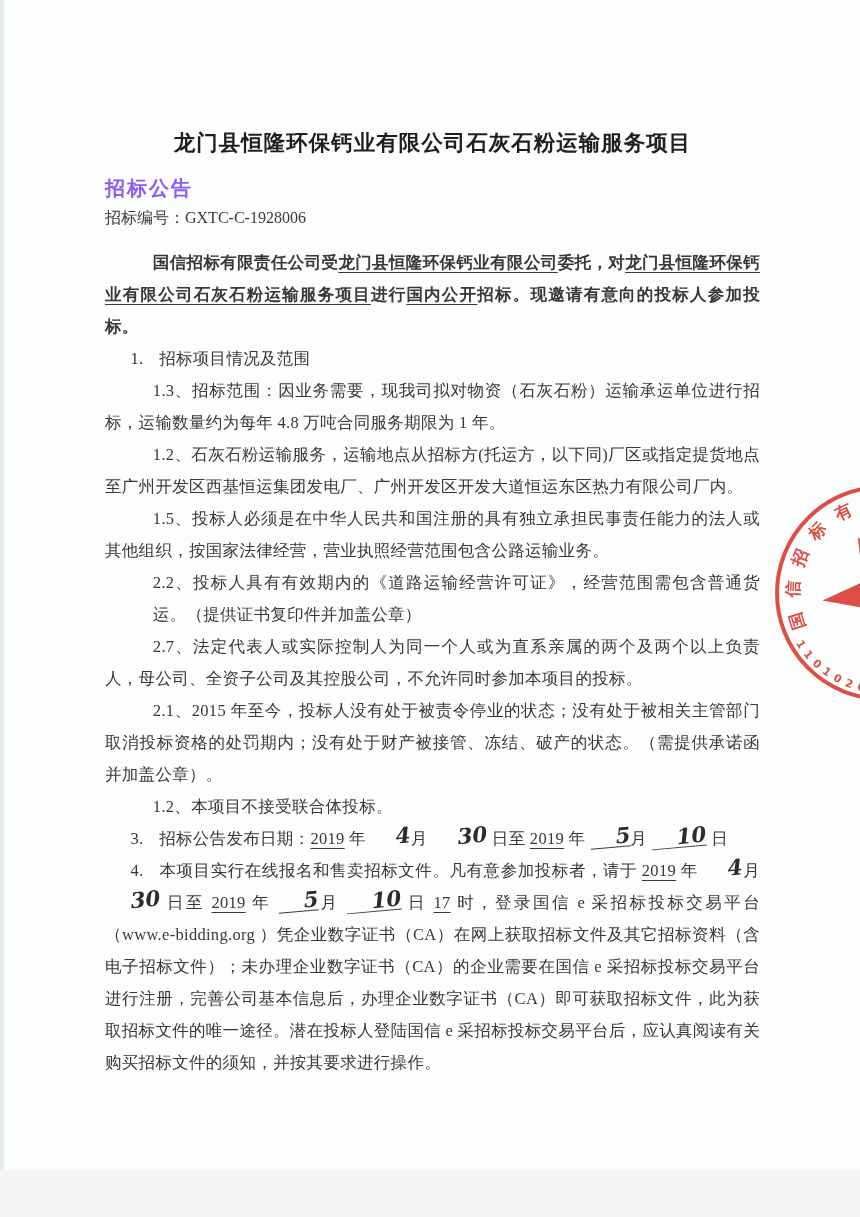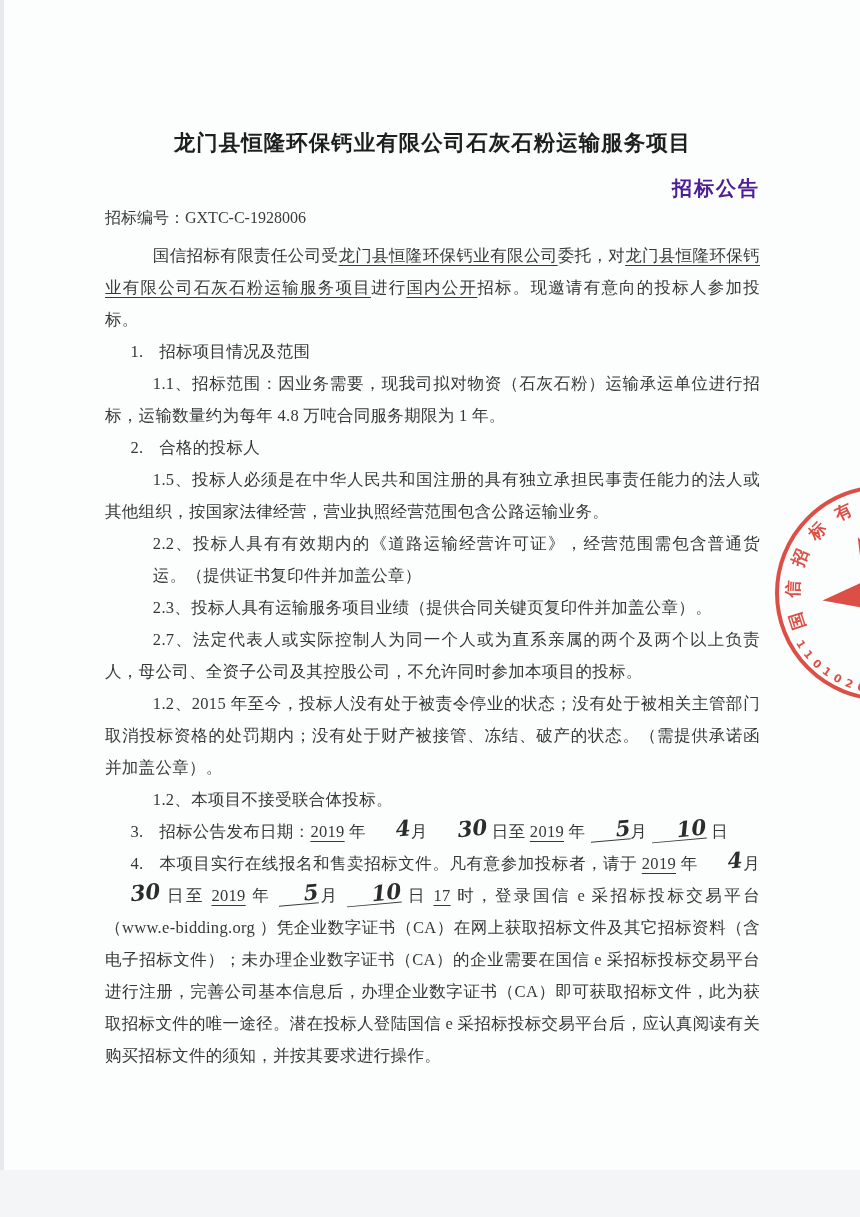--- a/index.html
+++ b/index.html
@@ -1,28 +1,28 @@
 <!DOCTYPE html>
 <html><head>
 <meta charset="utf-8">
 <style>
   html,body{margin:0;padding:0;}
   body{width:860px;height:1217px;background:#f4f5f6;font-family:"Liberation Serif","DejaVu Serif",serif;}
   .page{position:relative;width:860px;height:1170px;background:#fcfdfd;overflow:hidden;}
   .edge-strip{position:absolute;left:0;top:0;width:4px;height:100%;background:#e7eaed;}
   .content{position:absolute;left:105px;top:128px;width:655px;color:#343434;}
   .title1{margin:0;font-size:21.5px;font-weight:bold;text-align:center;color:#1e1e1e;letter-spacing:1px;line-height:30px;}
-  .title2{margin:16px 0 0 0;font-size:20px;font-weight:bold;text-align:right;color:#4c1d95;letter-spacing:2px;line-height:28px;}
+  .title2{margin:16px 0 0 0;font-size:20px;font-weight:bold;text-align:left;color:#8b5cf6;letter-spacing:2px;line-height:28px;}
   .tender-no{margin:4px 0 0 0;font-size:16px;line-height:24px;color:#3a3a3a;}
   .body-block{margin:0;font-size:16.5px;line-height:32px;text-align:justify;color:#373737;letter-spacing:0.3px;}
   .indent-para{text-indent:2.9em;}
   .sec-heading{text-indent:1.55em;}
   .num{margin-right:0.95em;}
   .hang-indent{margin-left:2.9em;text-indent:0;}
-  .intro{margin-top:10px;}
+  .intro{margin-top:17px;font-weight:bold;}
   .u{text-decoration:underline;text-underline-offset:4px;text-decoration-thickness:1px;}
   .hw{display:inline-block;font-family:"DejaVu Serif",serif;font-style:italic;font-weight:bold;font-size:1.3em;line-height:1;transform:rotate(-5deg);color:#2c2c2c;letter-spacing:0;}
   .hw.u{text-decoration:none;border-bottom:1.5px solid #3a3a3a;}
   
   .stamp{position:absolute;left:775px;top:485px;width:216px;height:216px;opacity:0.88;}
   .stamp-ring{position:absolute;left:0;top:0;width:208px;height:208px;border:4px solid #d8382d;border-radius:50%;}
   .stamp-star{position:absolute;left:50%;top:50%;width:122px;height:122px;margin:-61px 0 0 -61px;background:#d8382d;transform:rotate(-97deg);
     clip-path:polygon(50% 0%,61% 35%,98% 35%,68% 57%,79% 91%,50% 70%,21% 91%,32% 57%,2% 35%,39% 35%);}
   .arc-char{position:absolute;left:50%;top:50%;color:#d8382d;font-weight:bold;font-size:17px;font-family:"Liberation Serif",serif;}
   .serial-char{position:absolute;left:50%;top:50%;color:#d8382d;font-weight:bold;font-size:11px;font-family:"DejaVu Sans",sans-serif;}
@@ -34,28 +34,27 @@
   <div class="edge-strip"></div>
 
   <div class="content">
     <h1 class="title1">龙门县恒隆环保钙业有限公司石灰石粉运输服务项目</h1>
     <h2 class="title2">招标公告</h2>
     <p class="tender-no">招标编号：GXTC-C-1928006</p>
 
     <p class="body-block indent-para intro"><span>国信招标有限责任公司受</span><span class="u">龙门县恒隆环保钙业有限公司</span><span>委托，对</span><span class="u">龙门县恒隆环保钙业有限公司石灰石粉运输服务项目</span><span>进行</span><span class="u">国内公开</span><span>招标。现邀请有意向的投标人参加投标。</span></p>
 
     <p class="body-block sec-heading"><span class="num">1.</span><span>招标项目情况及范围</span></p>
-    <p class="body-block indent-para">1.1、招标范围：因业务需要，现我司拟对物资（石灰石粉）运输承运单位进行招标，运输数量约为每年 4.8 万吨合同服务期限为 1 年。</p>
+    <p class="body-block indent-para">1.3、招标范围：因业务需要，现我司拟对物资（石灰石粉）运输承运单位进行招标，运输数量约为每年 4.8 万吨合同服务期限为 1 年。</p>
+    <p class="body-block indent-para">1.2、石灰石粉运输服务，运输地点从招标方(托运方，以下同)厂区或指定提货地点至广州开发区西基恒运集团发电厂、广州开发区开发大道恒运东区热力有限公司厂内。</p>
 
-    <p class="body-block sec-heading"><span class="num">2.</span><span>合格的投标人</span></p>
     <p class="body-block indent-para">1.5、投标人必须是在中华人民共和国注册的具有独立承担民事责任能力的法人或其他组织，按国家法律经营，营业执照经营范围包含公路运输业务。</p>
     <p class="body-block hang-indent">2.2、投标人具有有效期内的《道路运输经营许可证》，经营范围需包含普通货运。（提供证书复印件并加盖公章）</p>
-    <p class="body-block indent-para">2.3、投标人具有运输服务项目业绩（提供合同关键页复印件并加盖公章）。</p>
     <p class="body-block indent-para">2.7、法定代表人或实际控制人为同一个人或为直系亲属的两个及两个以上负责人，母公司、全资子公司及其控股公司，不允许同时参加本项目的投标。</p>
-    <p class="body-block indent-para">1.2、2015 年至今，投标人没有处于被责令停业的状态；没有处于被相关主管部门取消投标资格的处罚期内；没有处于财产被接管、冻结、破产的状态。（需提供承诺函并加盖公章）。</p>
+    <p class="body-block indent-para">2.1、2015 年至今，投标人没有处于被责令停业的状态；没有处于被相关主管部门取消投标资格的处罚期内；没有处于财产被接管、冻结、破产的状态。（需提供承诺函并加盖公章）。</p>
     <p class="body-block indent-para">1.2、本项目不接受联合体投标。</p>
 
     <p class="body-block sec-heading"><span class="num">3.</span><span>招标公告发布日期：</span><span class="u">2019</span><span> 年 </span><span class="hw">4</span><span>月 </span><span class="hw">30</span><span> 日至 </span><span class="u">2019</span><span> 年 </span><span class="u hw">5</span><span>月 </span><span class="u hw">10</span><span> 日</span></p>
     <p class="body-block sec-heading"><span class="num">4.</span><span>本项目实行在线报名和售卖招标文件。凡有意参加投标者，请于 </span><span class="u">2019</span><span> 年 </span><span class="hw">4</span><span>月 </span><span class="hw">30</span><span> 日至 </span><span class="u">2019</span><span> 年 </span><span class="u hw">5</span><span>月 </span><span class="u hw">10</span><span> 日 </span><span class="u">17</span><span> 时，登录国信 e 采招标投标交易平台（www.e-bidding.org ）凭企业数字证书（CA）在网上获取招标文件及其它招标资料（含电子招标文件）；未办理企业数字证书（CA）的企业需要在国信 e 采招标投标交易平台进行注册，完善公司基本信息后，办理企业数字证书（CA）即可获取招标文件，此为获取招标文件的唯一途径。潜在投标人登陆国信 e 采招标投标交易平台后，应认真阅读有关购买招标文件的须知，并按其要求进行操作。</span></p>
   </div>
 
   <div class="stamp">
     <div class="stamp-ring"></div>
     <div class="stamp-star"></div>
     <div id="stamp-arc">

